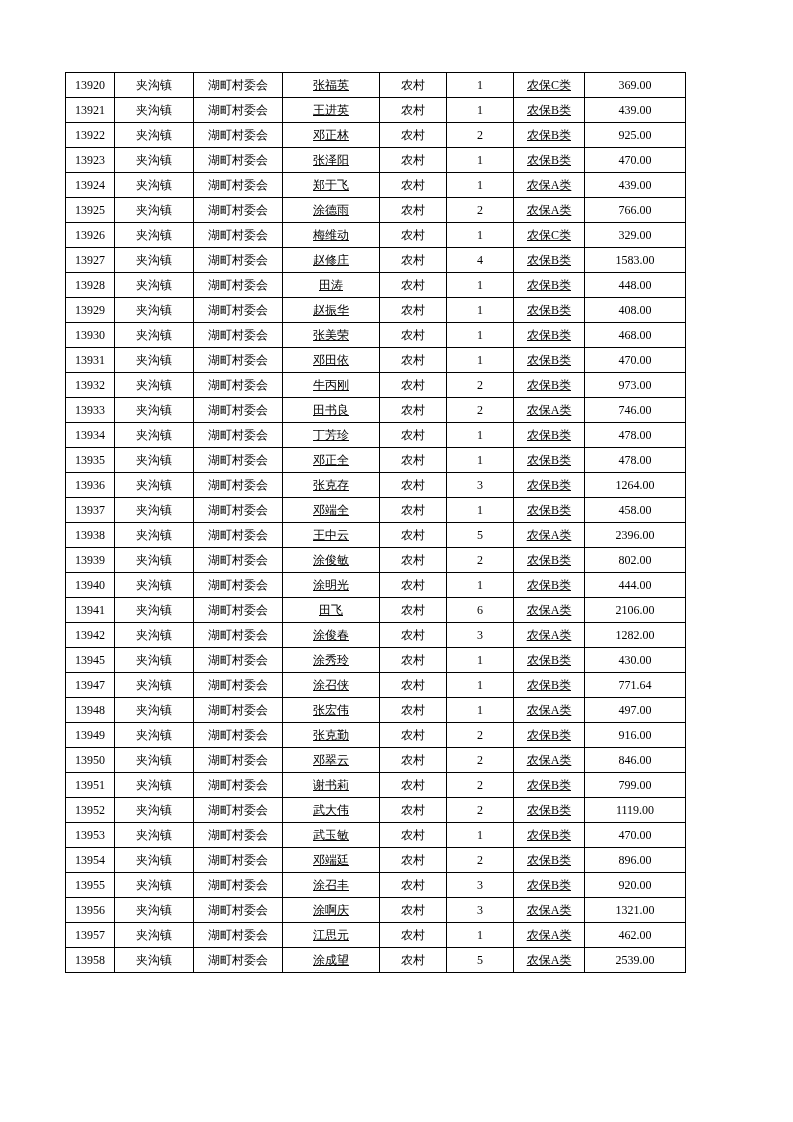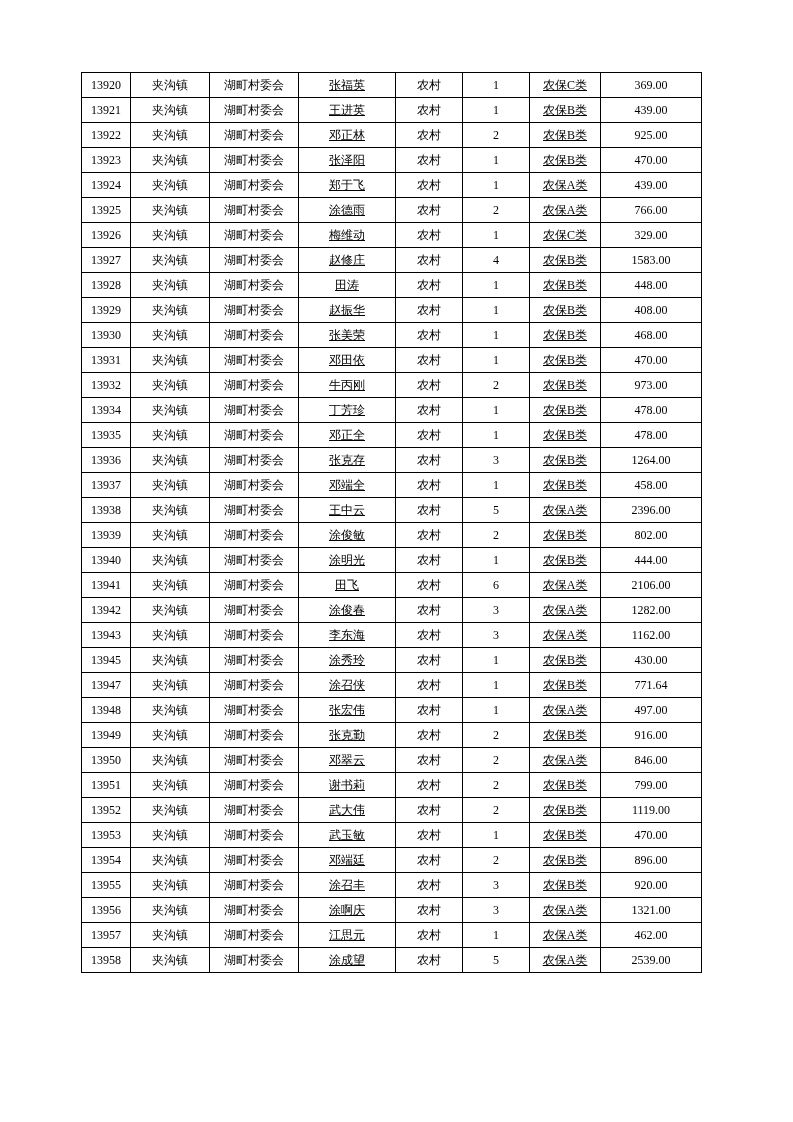--- a/index.html
+++ b/index.html
@@ -15,21 +15,21 @@
   }
   .page {
     position: relative;
     width: 793px;
     height: 1122px;
     background: #ffffff;
     overflow: hidden;
   }
   table.data-table {
     position: absolute;
-    left: 81px;
+    left: 65px;
     top: 72px;
     border-collapse: collapse;
     table-layout: fixed;
   }
   table.data-table td {
     border: 1px solid #000000;
     height: 24px;
     font-size: 12px;
     line-height: 24px;
     text-align: center;
@@ -177,20 +177,30 @@
           <td class="col-id">13932</td>
           <td class="col-town">夹沟镇</td>
           <td class="col-village">湖町村委会</td>
           <td class="col-name">牛丙刚</td>
           <td class="col-category">农村</td>
           <td class="col-count">2</td>
           <td class="col-type">农保B类</td>
           <td class="col-amount">973.00</td>
         </tr>
         <tr>
+          <td class="col-id">13933</td>
+          <td class="col-town">夹沟镇</td>
+          <td class="col-village">湖町村委会</td>
+          <td class="col-name">田书良</td>
+          <td class="col-category">农村</td>
+          <td class="col-count">2</td>
+          <td class="col-type">农保A类</td>
+          <td class="col-amount">746.00</td>
+        </tr>
+        <tr>
           <td class="col-id">13934</td>
           <td class="col-town">夹沟镇</td>
           <td class="col-village">湖町村委会</td>
           <td class="col-name">丁芳珍</td>
           <td class="col-category">农村</td>
           <td class="col-count">1</td>
           <td class="col-type">农保B类</td>
           <td class="col-amount">478.00</td>
         </tr>
         <tr>
@@ -265,30 +275,20 @@
         </tr>
         <tr>
           <td class="col-id">13942</td>
           <td class="col-town">夹沟镇</td>
           <td class="col-village">湖町村委会</td>
           <td class="col-name">涂俊春</td>
           <td class="col-category">农村</td>
           <td class="col-count">3</td>
           <td class="col-type">农保A类</td>
           <td class="col-amount">1282.00</td>
-        </tr>
-        <tr>
-          <td class="col-id">13943</td>
-          <td class="col-town">夹沟镇</td>
-          <td class="col-village">湖町村委会</td>
-          <td class="col-name">李东海</td>
-          <td class="col-category">农村</td>
-          <td class="col-count">3</td>
-          <td class="col-type">农保A类</td>
-          <td class="col-amount">1162.00</td>
         </tr>
         <tr>
           <td class="col-id">13945</td>
           <td class="col-town">夹沟镇</td>
           <td class="col-village">湖町村委会</td>
           <td class="col-name">涂秀玲</td>
           <td class="col-category">农村</td>
           <td class="col-count">1</td>
           <td class="col-type">农保B类</td>
           <td class="col-amount">430.00</td>

